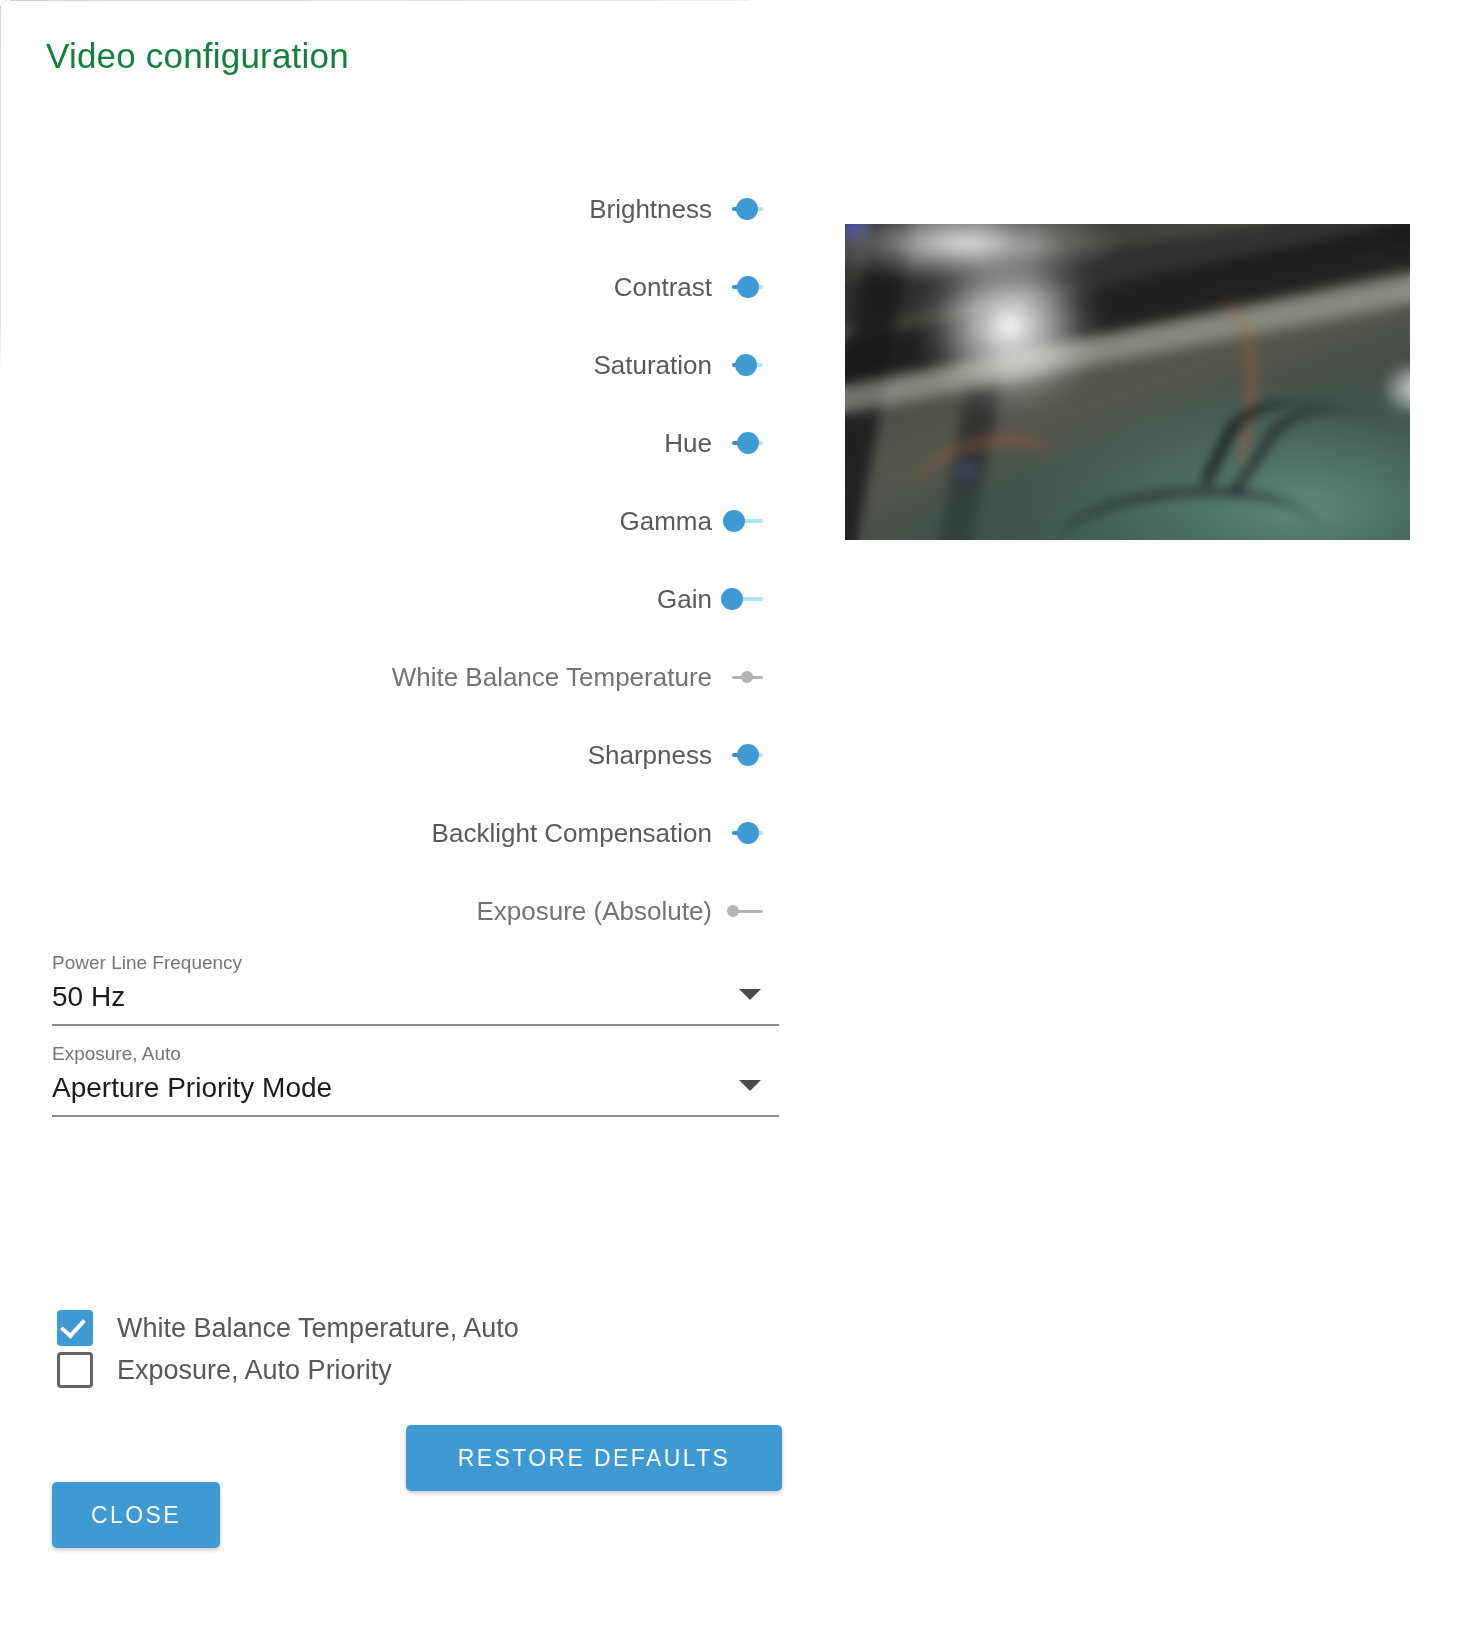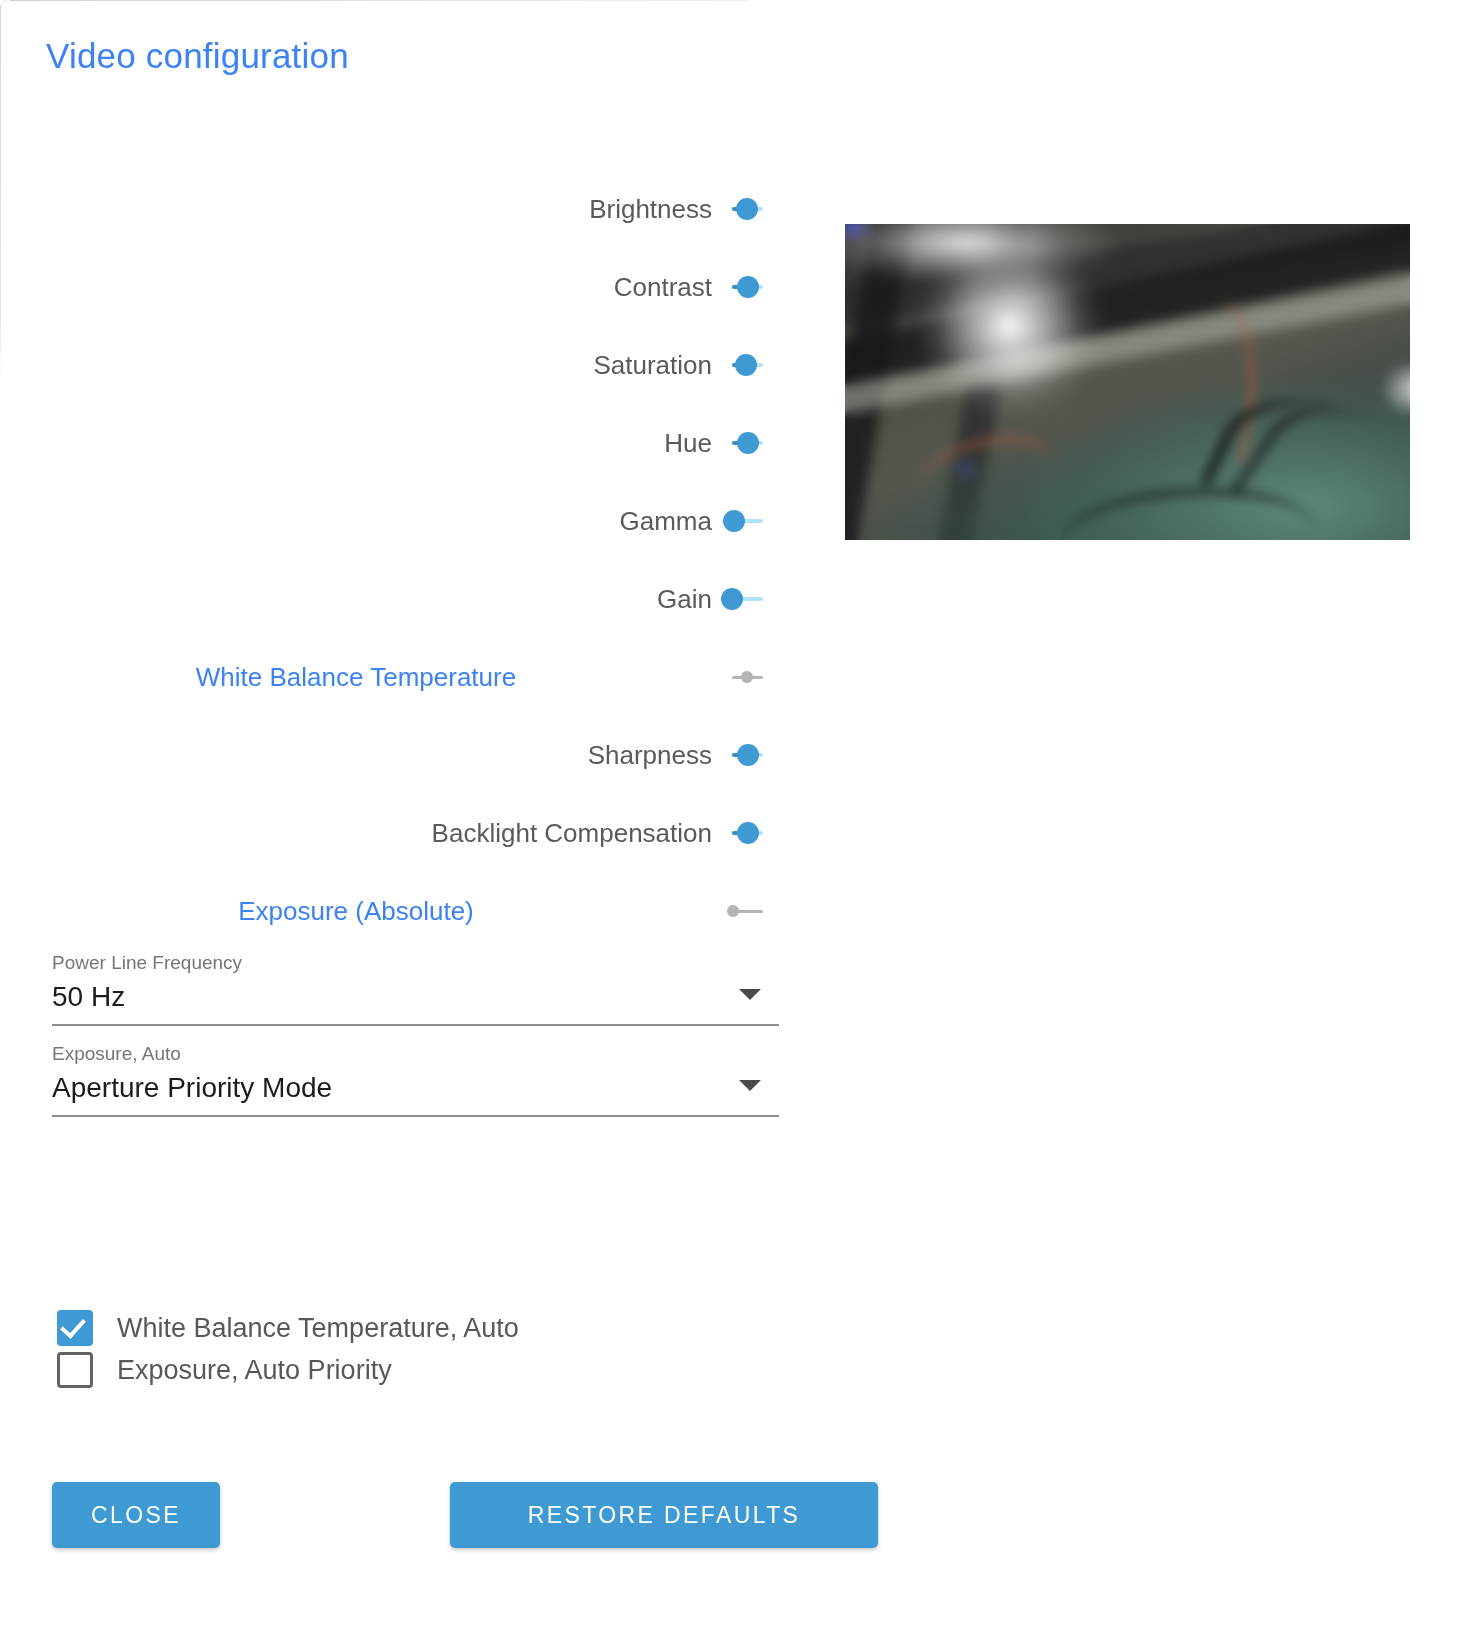--- a/index.html
+++ b/index.html
@@ -45,21 +45,21 @@
     height: 1px;
     background: linear-gradient(to right, rgba(0,0,0,0.18), rgba(0,0,0,0.06));
   }
 
   
   #page-title {
     position: absolute;
     left: 46px;
     top: 36px;
     font-size: 35px;
-    color: #3b82f6;
+    color: #15803d;
     font-weight: 400;
     letter-spacing: 0.2px;
     white-space: nowrap;
   }
 
   
   #slider-list {
     position: absolute;
     left: 0px;
     top: 170px;
@@ -73,21 +73,21 @@
   }
   .slider-label {
     width: 712px;            
     text-align: right;
     padding-right: 0px;
     font-size: 26px;
     color: #5a5a5a;
     white-space: nowrap;
     box-sizing: border-box;
   }
-  .slider-row.disabled .slider-label { color: #3b82f6; text-align: center; }
+  .slider-row.disabled .slider-label { color: #737373; }
 
   .slider-track-wrap {
     position: absolute;
     right: 37px;             
     top: 50%;
     transform: translateY(-50%);
     height: 30px;
     display: flex;
     align-items: center;
   }
@@ -204,21 +204,21 @@
     border-radius: 5px;
     color: #ffffff;
     font-family: "Liberation Sans", sans-serif;
     font-size: 23px;
     letter-spacing: 2.4px;
     box-shadow: 0 2px 4px rgba(0,0,0,0.22);
     cursor: pointer;
     padding: 0;
   }
   #close-button { left: 52px; top: 1482px; width: 168px; }
-  #restore-defaults-button { left: 406px; top: 1482px; width: 428px; margin-left: 44px; }
+  #restore-defaults-button { left: 406px; top: 1425px; width: 376px; }
 
   
   #video-preview {
     position: absolute;
     left: 845px;
     top: 224px;
     width: 565px;
     height: 316px;
     overflow: hidden;
     background: #3a3a38;

